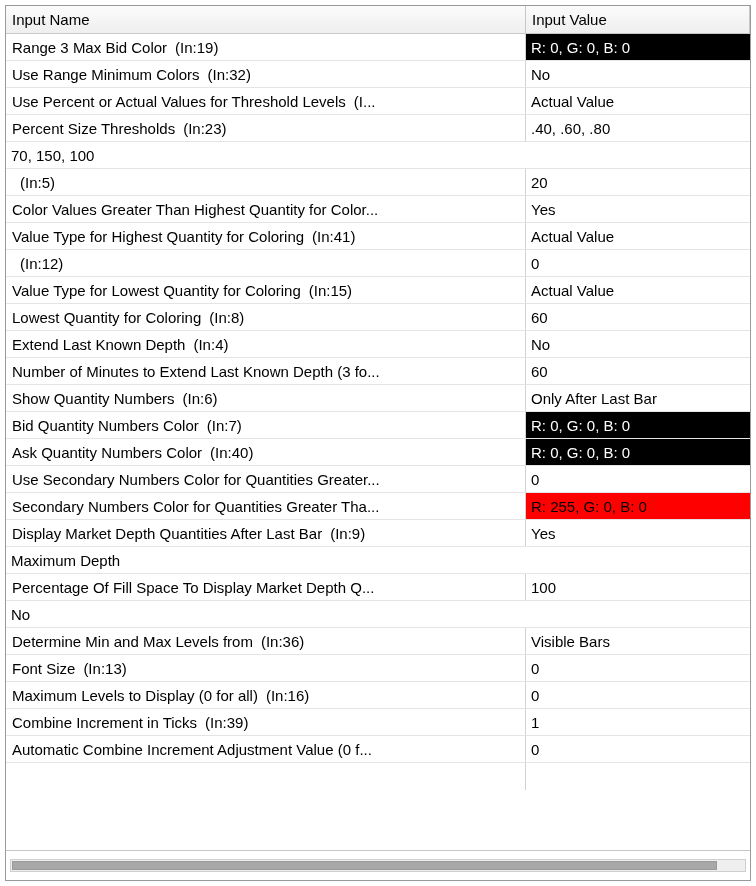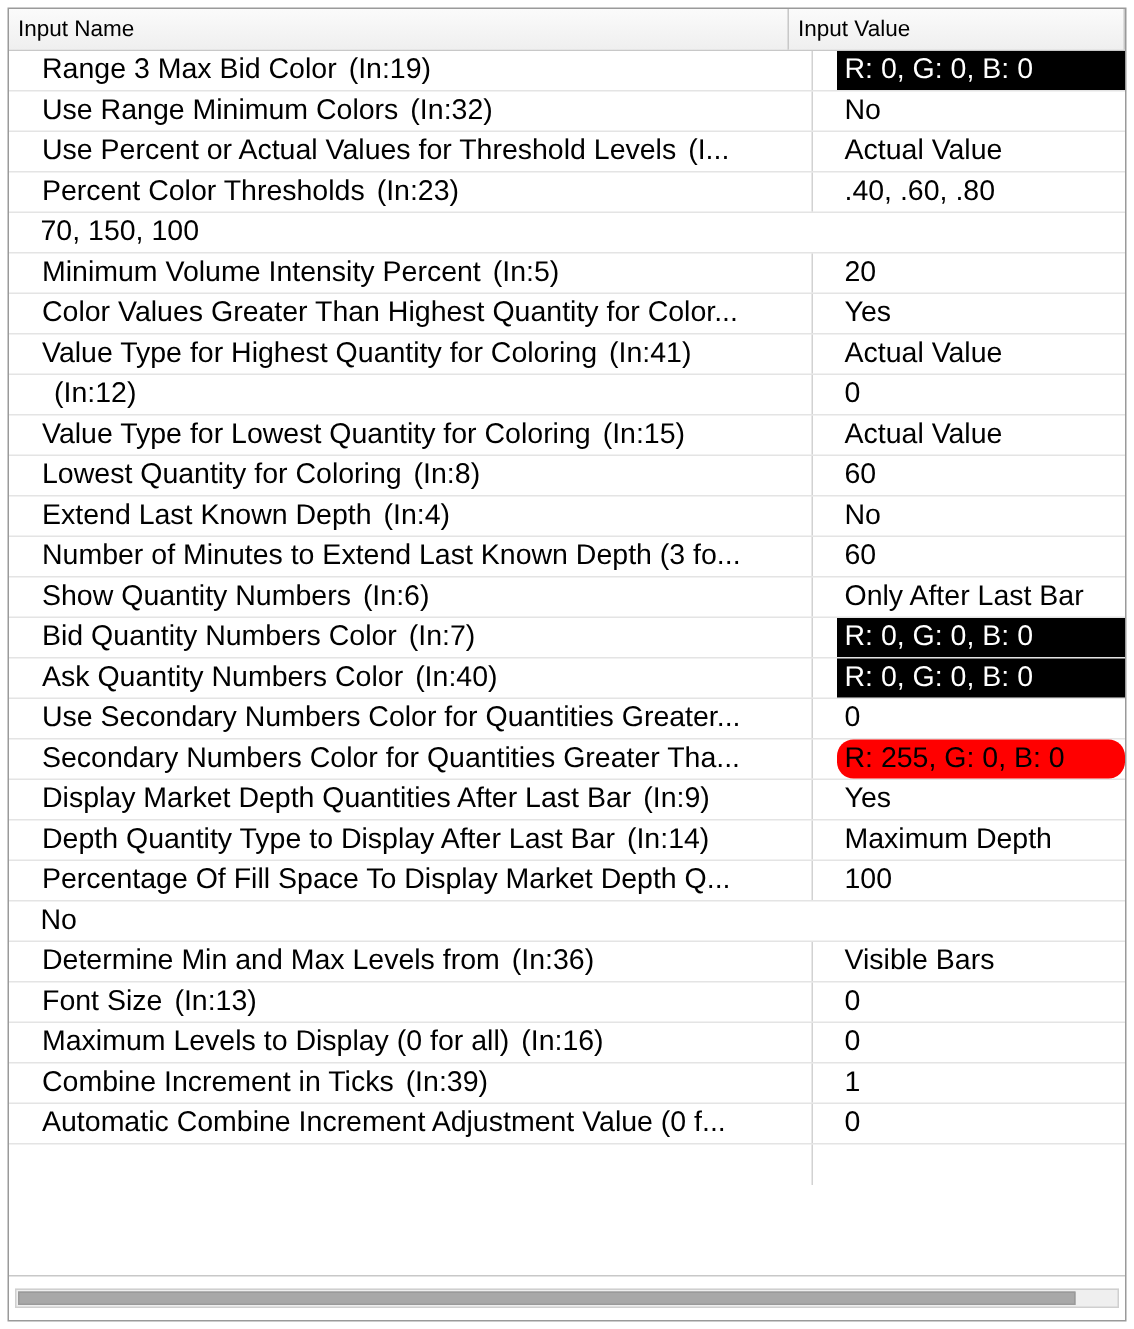--- a/index.html
+++ b/index.html
@@ -65,22 +65,21 @@
     height: 27px;
     box-sizing: border-box;
     border-bottom: 1px solid #e4e4e4;
   }
   .cell {
     display: flex;
     align-items: center;
     box-sizing: border-box;
     overflow: hidden;
     white-space: nowrap;
-    font-size: 19px;
-    margin-left: 16px;
+    font-size: 15px;
   }
   .cell-name {
     width: 520px;
     flex: 0 0 520px;
     padding-left: 6px;
     border-right: 1px solid #d2d2d2;
   }
   .cell-value {
     flex: 1 1 auto;
     padding-left: 5px;
@@ -166,35 +165,34 @@
           <div class="cell cell-name">
             <span>Use Percent or Actual Values for Threshold Levels</span>
             <span class="in-ref">(I...</span>
           </div>
           <div class="cell cell-value">
             <span>Actual Value</span>
           </div>
         </div>
         <div class="row">
           <div class="cell cell-name">
-            <span>Percent Color Thresholds</span>
+            <span>Percent Size Thresholds</span>
             <span class="in-ref">(In:23)</span>
           </div>
           <div class="cell cell-value">
             <span>.40, .60, .80</span>
           </div>
         </div>
         <div class="row">
           <div class="cell cell-value">
             <span>70, 150, 100</span>
           </div>
         </div>
         <div class="row">
           <div class="cell cell-name">
-            <span>Minimum Volume Intensity Percent</span>
             <span class="in-ref">(In:5)</span>
           </div>
           <div class="cell cell-value">
             <span>20</span>
           </div>
         </div>
         <div class="row">
           <div class="cell cell-name">
             <span>Color Values Greater Than Highest Quantity for Color...</span>
             <span class="in-ref"></span>
@@ -290,38 +288,34 @@
           </div>
           <div class="cell cell-value">
             <span>0</span>
           </div>
         </div>
         <div class="row">
           <div class="cell cell-name">
             <span>Secondary Numbers Color for Quantities Greater Tha...</span>
             <span class="in-ref"></span>
           </div>
-          <div class="cell cell-value swatch" style="background: rgb(255, 0, 0); color: rgb(0, 0, 0); border-radius: 11px;">
+          <div class="cell cell-value swatch" style="background: rgb(255, 0, 0); color: rgb(0, 0, 0);">
             <span>R: 255, G: 0, B: 0</span>
           </div>
         </div>
         <div class="row">
           <div class="cell cell-name">
             <span>Display Market Depth Quantities After Last Bar</span>
             <span class="in-ref">(In:9)</span>
           </div>
           <div class="cell cell-value">
             <span>Yes</span>
           </div>
         </div>
         <div class="row">
-          <div class="cell cell-name">
-            <span>Depth Quantity Type to Display After Last Bar</span>
-            <span class="in-ref">(In:14)</span>
-          </div>
           <div class="cell cell-value">
             <span>Maximum Depth</span>
           </div>
         </div>
         <div class="row">
           <div class="cell cell-name">
             <span>Percentage Of Fill Space To Display Market Depth Q...</span>
             <span class="in-ref"></span>
           </div>
           <div class="cell cell-value">

